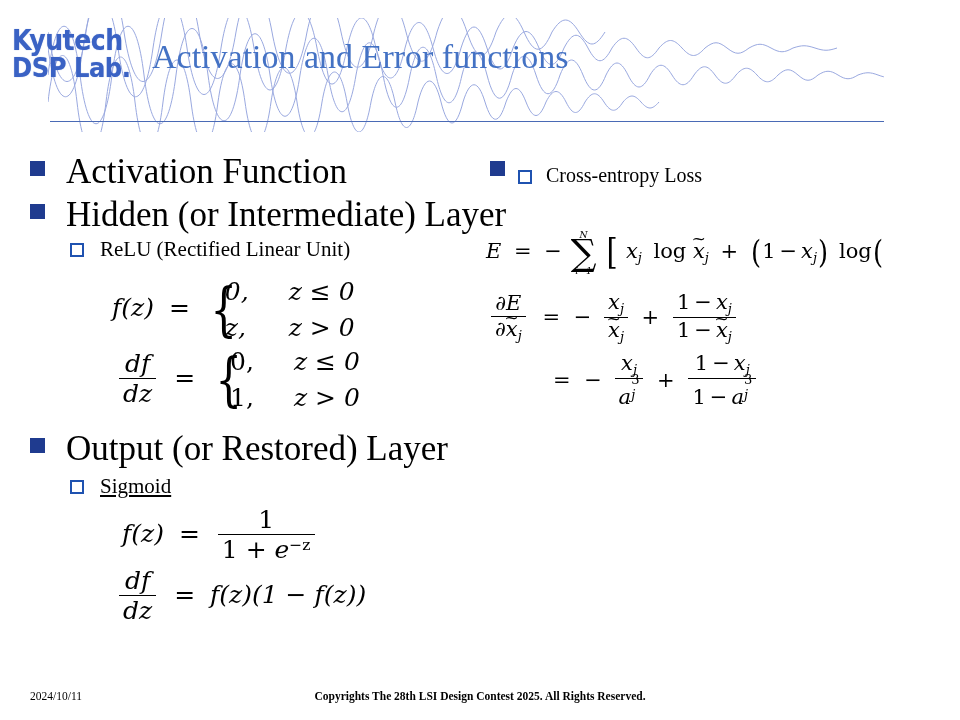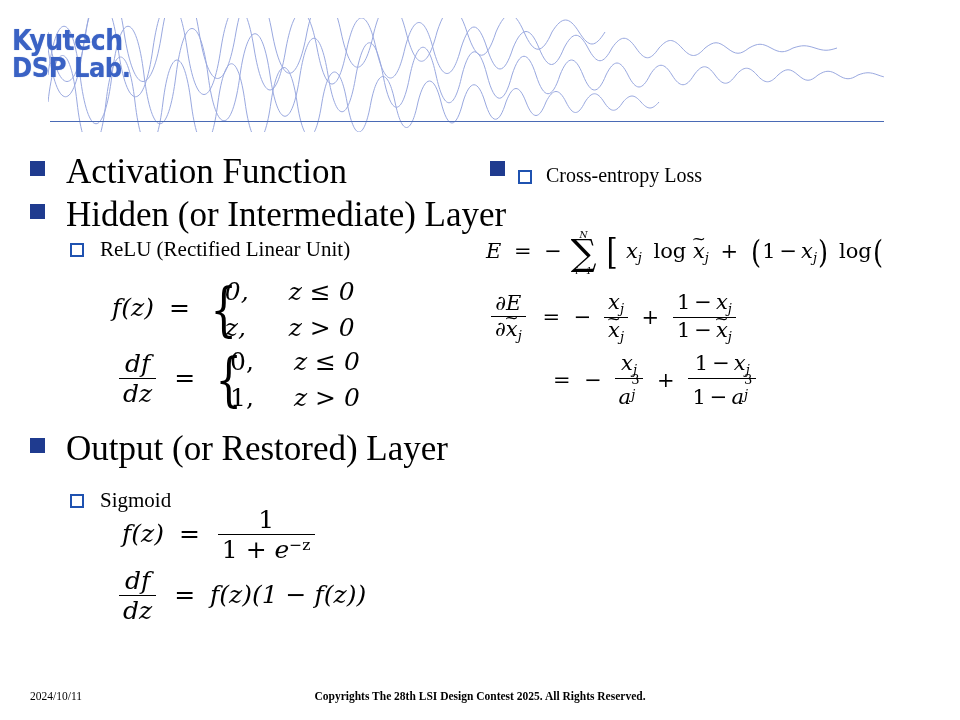--- a/index.html
+++ b/index.html
@@ -272,20 +272,21 @@
         <path d="M0,84 C7,22 22,22 29,84 C36,146 51,146 58,84 C65,24 80,24 87,84 C94,144 108,144 115,84 C122,28 136,28 143,84 C150,140 163,140 170,84 C177,33 190,33 197,84 C204,135 216,135 223,84 C230,38 242,38 249,84 C256,130 267,130 274,84 C281,44 292,44 299,84 C306,124 316,124 323,84 C330,50 340,50 347,84 C354,118 363,118 370,84 C377,56 386,56 393,84 C400,112 408,112 415,84 C422,61 430,61 437,84 C444,107 451,107 458,84 C465,66 471,66 478,84 C485,102 491,102 498,84 C505,70 511,70 518,84 C525,98 530,98 537,84 C544,73 549,73 556,84 C563,95 568,95 575,84 C582,76 586,76 593,84 C600,92 604,92 611,84"></path>
         <path d="M0,14 C10,80 28,80 38,14 C48,-52 66,-52 76,14 C86,80 104,80 114,14 C124,-48 141,-48 151,14 C161,76 178,76 188,14 C198,-41 214,-41 224,14 C234,69 249,69 259,14 C269,-33 283,-33 293,14 C303,61 316,61 326,14 C336,-25 348,-25 358,14 C368,53 379,53 389,14 C399,-17 409,-17 419,14 C429,45 438,45 448,14 C458,-9 466,-9 476,14 C486,37 494,37 504,14 C514,-2 521,-2 531,14 C541,30 547,30 557,14"></path>
       </g>
     </svg>
 
     <div id="logo">
       <span class="logo-line logo-line1">Kyutech</span>
       <span class="logo-line logo-line2">DSP Lab.</span>
     </div>
 
+    <div id="slide-title">Activation and Error functions</div>
     <div id="title-rule"></div>
   </div>
 
   <div class="column" id="left-column">
 
     <div class="bullet-l1">
       <span class="marker"></span>
       <span>Activation Function</span>
     </div>
 
@@ -332,21 +333,21 @@
           <span class="mi">z &gt; 0</span>
         </span>
       </span>
     </div>
 
     <div class="bullet-l1" style="position:absolute; left:0; top:277px;">
       <span class="marker"></span>
       <span>Output (or Restored) Layer</span>
     </div>
 
-    <div class="bullet-l2" style="position:absolute; left:0; top:336px;">
+    <div class="bullet-l2" style="position:absolute; left:0; top:322px;text-decoration:underline;">
       <span class="marker"></span>
       <span>Sigmoid</span>
     </div>
 
     <div class="math equation" style="left:98px; top:355px; font-size:25px;">
       <span class="mi">f(z)</span>
       <span class="mo" style="margin:0 7px;">=</span>
       <span class="frac">
         <span class="num mn">1</span>
         <span class="den">

